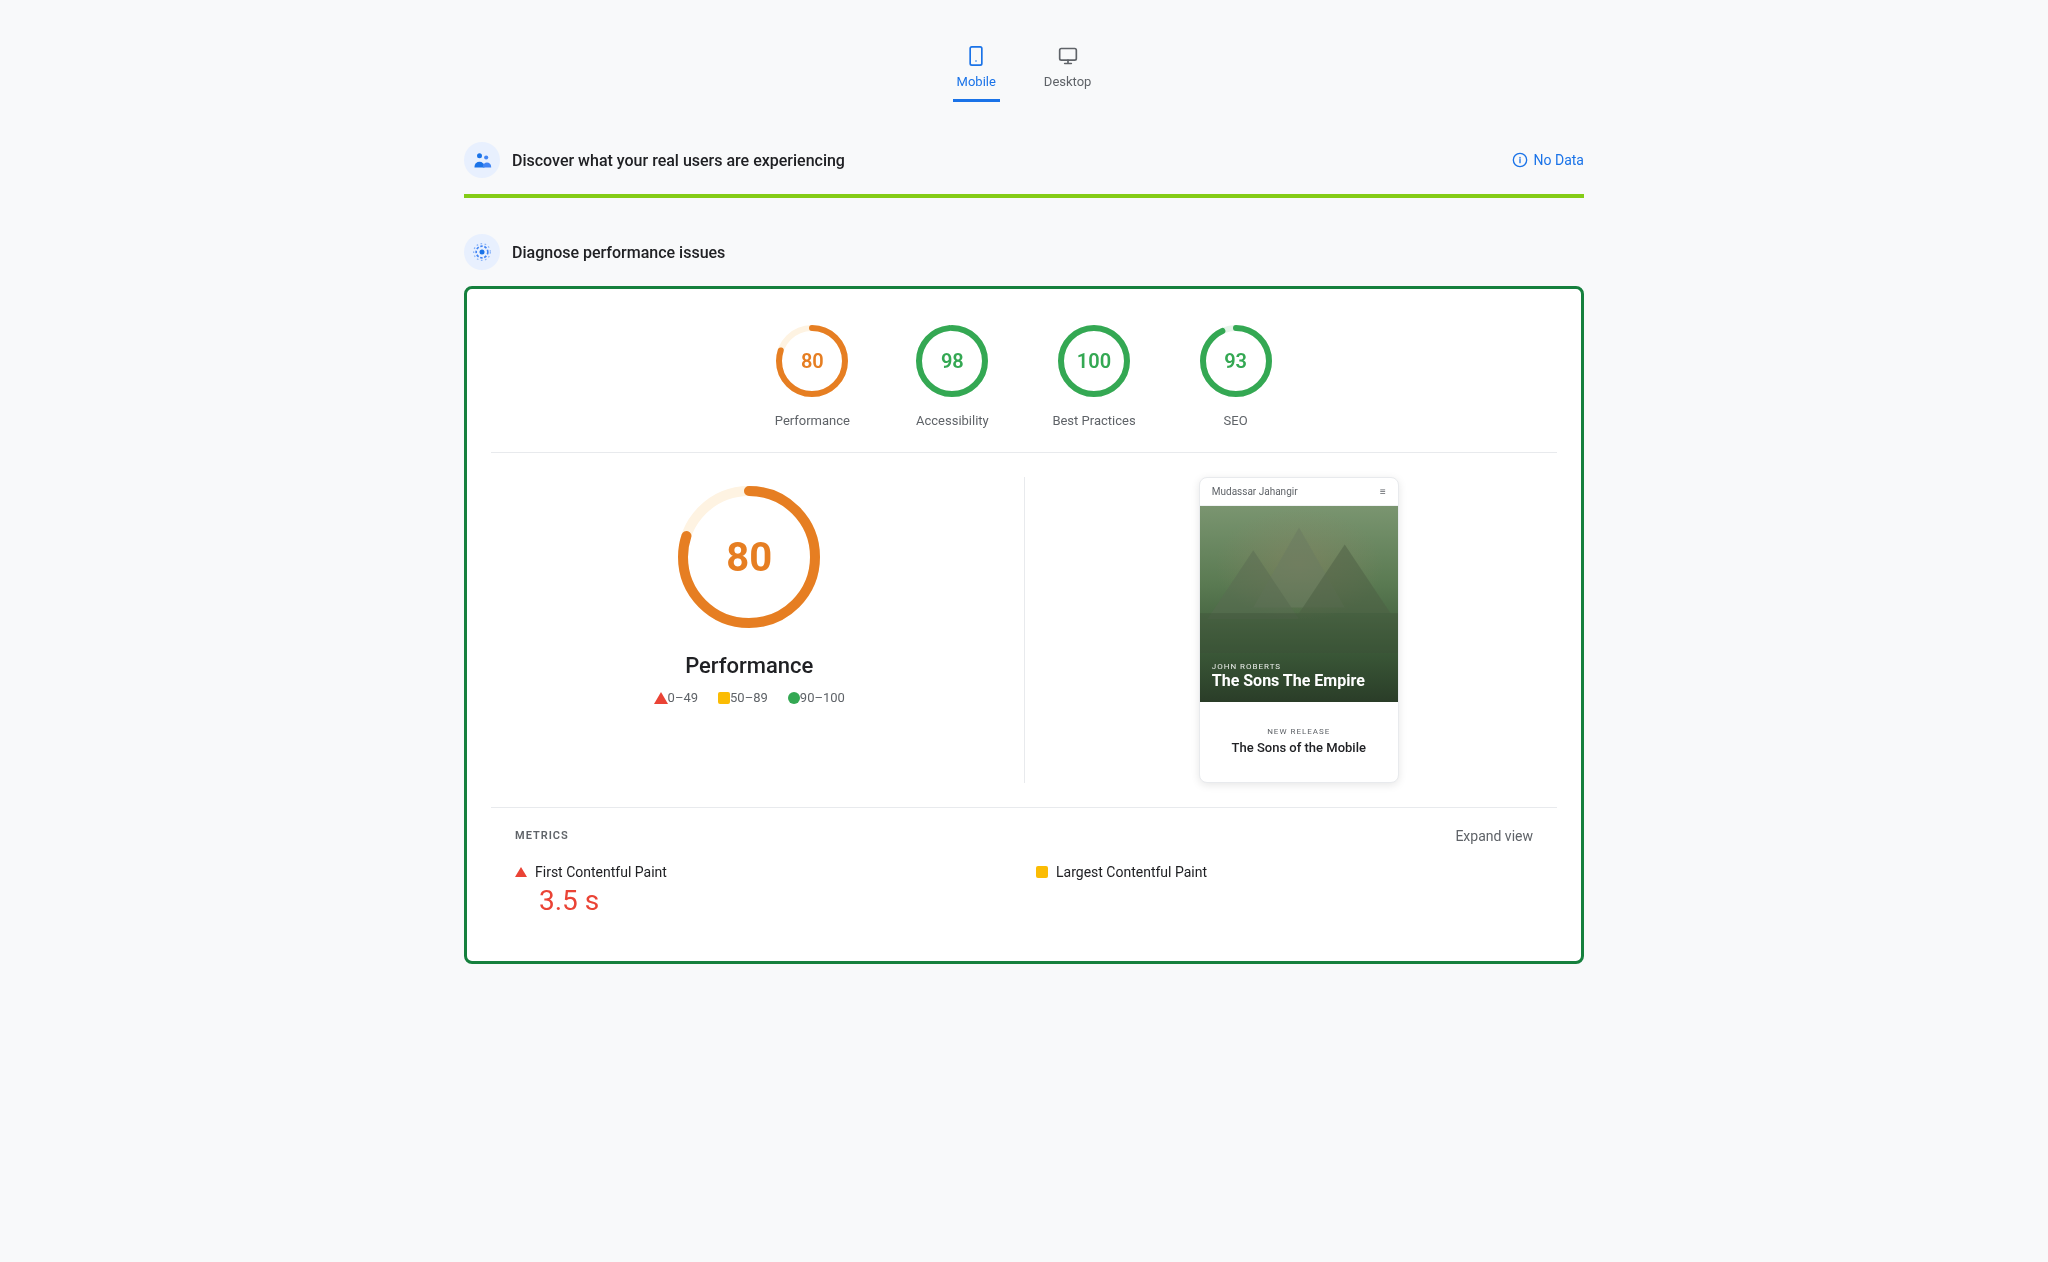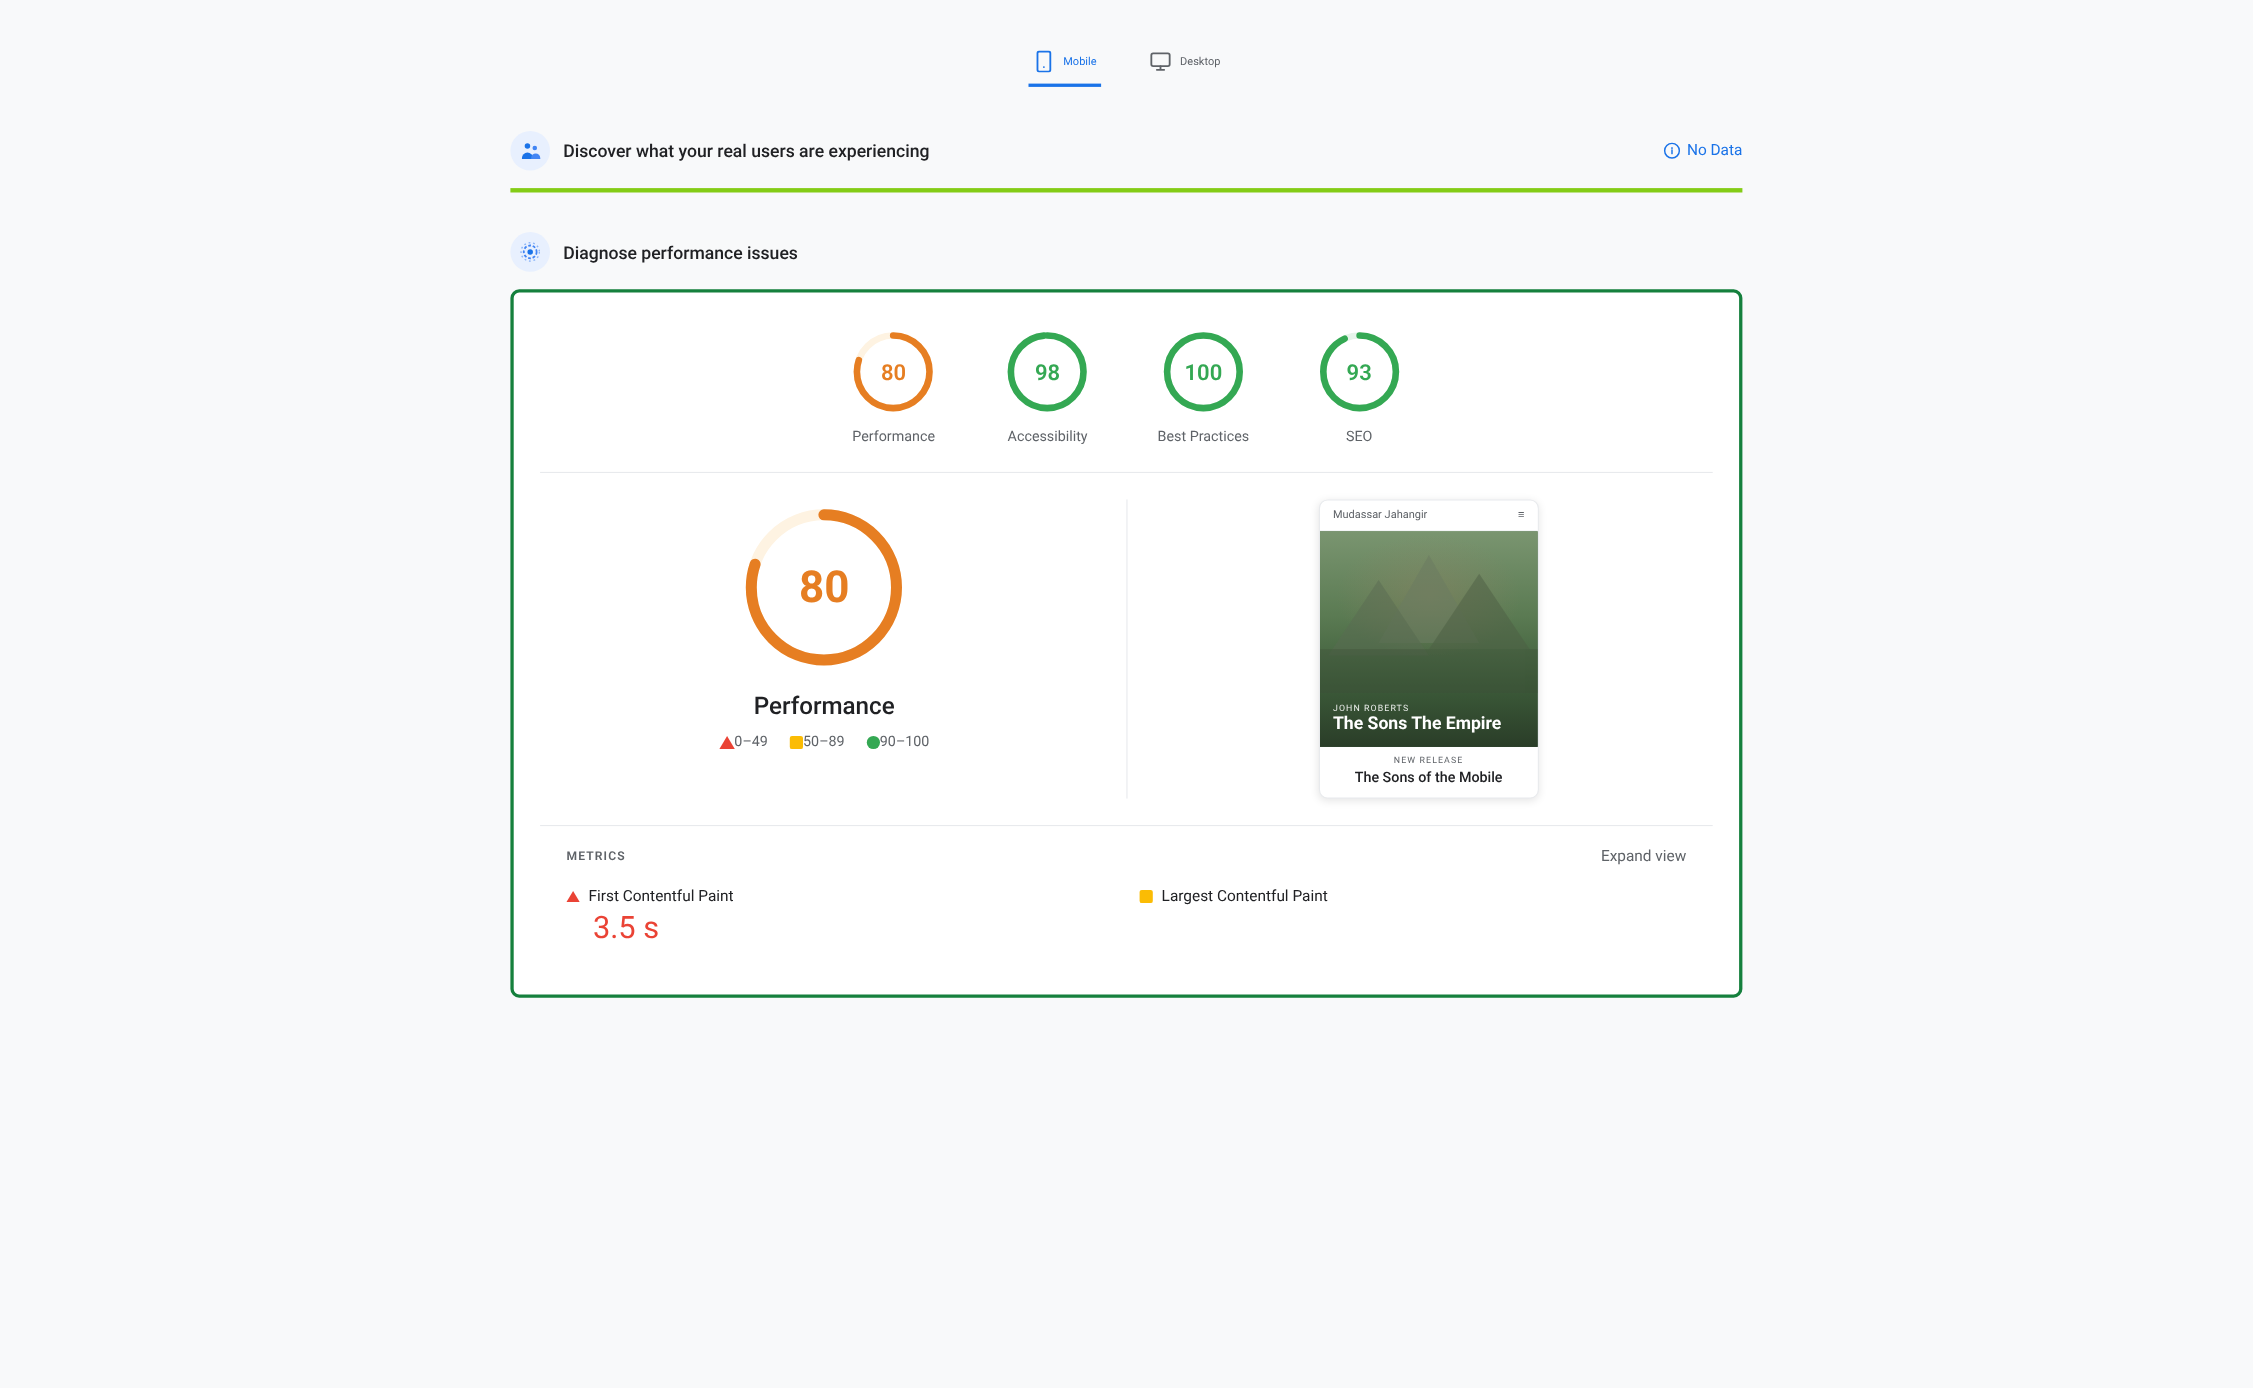--- a/index.html
+++ b/index.html
@@ -24,24 +24,25 @@
       padding: 16px 0 0;
       margin-bottom: 24px;
     }
 
     .tab-item {
       display: flex;
       align-items: center;
       gap: 8px;
       padding: 10px 4px;
       cursor: pointer;
-      font-size: 10px;
+      font-size: 13px;
       color: #5f6368;
       border-bottom: 3px solid transparent;
       text-decoration: none;
+      flex-direction: column;
     }
 
     .tab-item.active {
       color: #1a73e8;
       border-bottom: 3px solid #1a73e8;
     }
 
     .tab-icon {
       width: 20px;
       height: 20px;
@@ -299,21 +300,21 @@
     .book-title-small {
       font-size: 16px;
       font-weight: 700;
       color: #fff;
       line-height: 1.2;
       position: relative;
       z-index: 1;
     }
 
     .book-preview-footer {
-      padding: 8px 12px;
+      padding: 25px 12px;
       text-align: center;
     }
 
     .book-new-release {
       font-size: 8px;
       text-transform: uppercase;
       letter-spacing: 1px;
       color: #5f6368;
       margin-bottom: 4px;
     }

